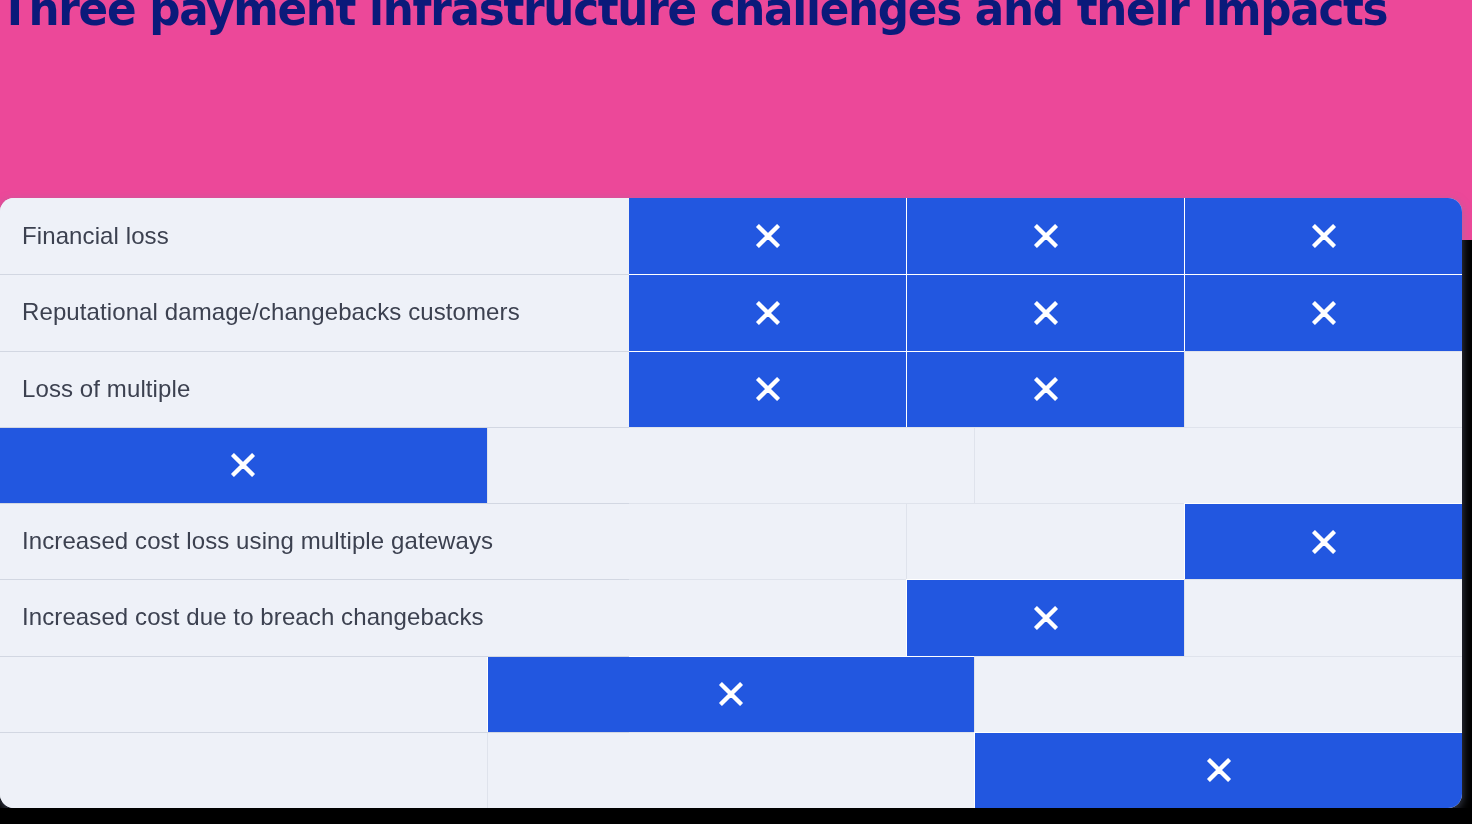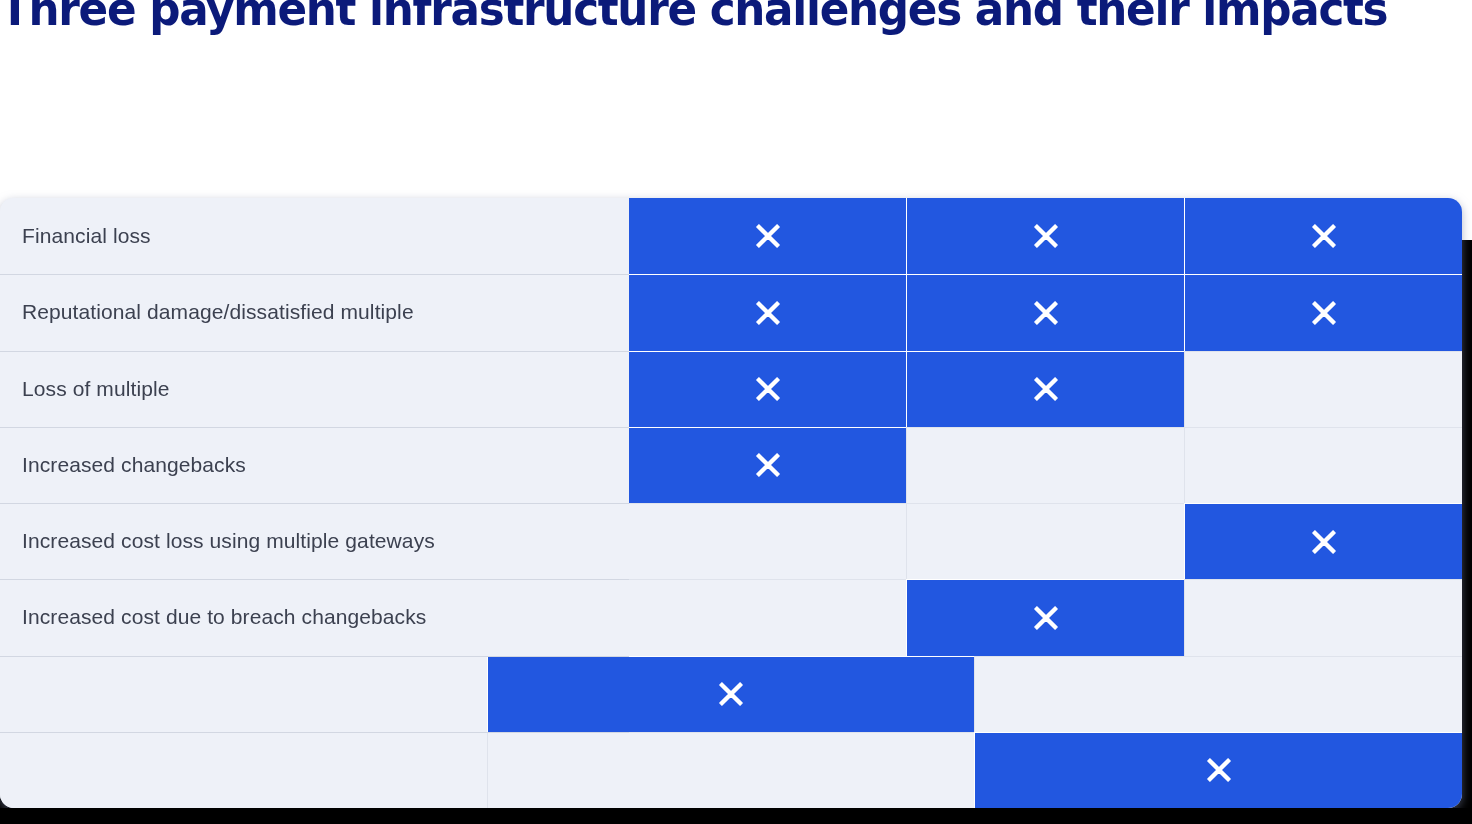--- a/index.html
+++ b/index.html
@@ -16,21 +16,21 @@
     position: relative;
   }
 
   
   .title-area {
     position: absolute;
     left: 0;
     top: 0;
     width: 1472px;
     height: 240px;
-    background: #ffffff;
+    background: #ec4899;
     overflow: hidden;
   }
 
   .page-title {
     position: absolute;
     left: 0px;
     top: -20px;
     font-family: "DejaVu Sans", sans-serif;
     font-size: 47px;
     font-weight: 700;
@@ -75,21 +75,21 @@
     z-index: 3;
   }
 
   .row-label {
     width: 629px;
     flex: 0 0 629px;
     background: #eef1f8;
     display: flex;
     align-items: center;
     padding: 0 22px;
-    font-size: 21px;
+    font-size: 24px;
     font-weight: 400;
     color: #3c4150;
     line-height: 1.25;
     letter-spacing: 0.1px;
   }
 
   .row-cells {
     flex: 1 1 auto;
     display: flex;
   }
@@ -160,21 +160,21 @@
           </svg>
         </div>
         <div class="cell on">
           <svg class="x-icon" viewBox="0 0 24 24" aria-hidden="true">
             <path d="M5.6 4.2 L12 10.6 L18.4 4.2 L19.8 5.6 L13.4 12 L19.8 18.4 L18.4 19.8 L12 13.4 L5.6 19.8 L4.2 18.4 L10.6 12 L4.2 5.6 Z" fill="#ffffff" stroke="#ffffff" stroke-width="1.1" stroke-linejoin="round"></path>
           </svg>
         </div>
       </div>
     </div>
     <div class="matrix-row">
-      <div class="row-label">Reputational damage/dissatisfied multiple</div>
+      <div class="row-label">Reputational damage/changebacks customers</div>
       <div class="row-cells">
         <div class="cell on">
           <svg class="x-icon" viewBox="0 0 24 24" aria-hidden="true">
             <path d="M5.6 4.2 L12 10.6 L18.4 4.2 L19.8 5.6 L13.4 12 L19.8 18.4 L18.4 19.8 L12 13.4 L5.6 19.8 L4.2 18.4 L10.6 12 L4.2 5.6 Z" fill="#ffffff" stroke="#ffffff" stroke-width="1.1" stroke-linejoin="round"></path>
           </svg>
         </div>
         <div class="cell on">
           <svg class="x-icon" viewBox="0 0 24 24" aria-hidden="true">
             <path d="M5.6 4.2 L12 10.6 L18.4 4.2 L19.8 5.6 L13.4 12 L19.8 18.4 L18.4 19.8 L12 13.4 L5.6 19.8 L4.2 18.4 L10.6 12 L4.2 5.6 Z" fill="#ffffff" stroke="#ffffff" stroke-width="1.1" stroke-linejoin="round"></path>
           </svg>
@@ -200,21 +200,20 @@
           </svg>
         </div>
         <div class="cell">
           <svg class="x-icon" viewBox="0 0 24 24" aria-hidden="true">
             <path d="M5.6 4.2 L12 10.6 L18.4 4.2 L19.8 5.6 L13.4 12 L19.8 18.4 L18.4 19.8 L12 13.4 L5.6 19.8 L4.2 18.4 L10.6 12 L4.2 5.6 Z" fill="#ffffff" stroke="#ffffff" stroke-width="1.1" stroke-linejoin="round"></path>
           </svg>
         </div>
       </div>
     </div>
     <div class="matrix-row">
-      <div class="row-label">Increased changebacks</div>
       <div class="row-cells">
         <div class="cell on">
           <svg class="x-icon" viewBox="0 0 24 24" aria-hidden="true">
             <path d="M5.6 4.2 L12 10.6 L18.4 4.2 L19.8 5.6 L13.4 12 L19.8 18.4 L18.4 19.8 L12 13.4 L5.6 19.8 L4.2 18.4 L10.6 12 L4.2 5.6 Z" fill="#ffffff" stroke="#ffffff" stroke-width="1.1" stroke-linejoin="round"></path>
           </svg>
         </div>
         <div class="cell">
           <svg class="x-icon" viewBox="0 0 24 24" aria-hidden="true">
             <path d="M5.6 4.2 L12 10.6 L18.4 4.2 L19.8 5.6 L13.4 12 L19.8 18.4 L18.4 19.8 L12 13.4 L5.6 19.8 L4.2 18.4 L10.6 12 L4.2 5.6 Z" fill="#ffffff" stroke="#ffffff" stroke-width="1.1" stroke-linejoin="round"></path>
           </svg>

